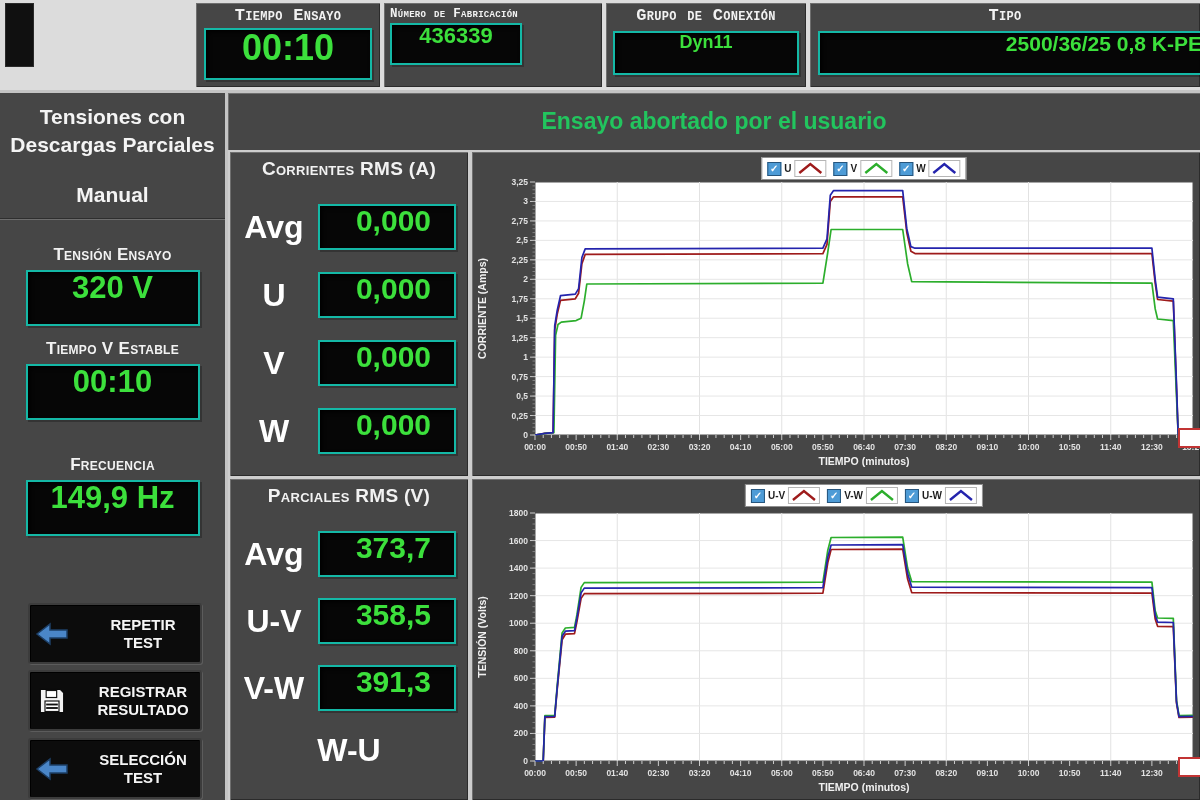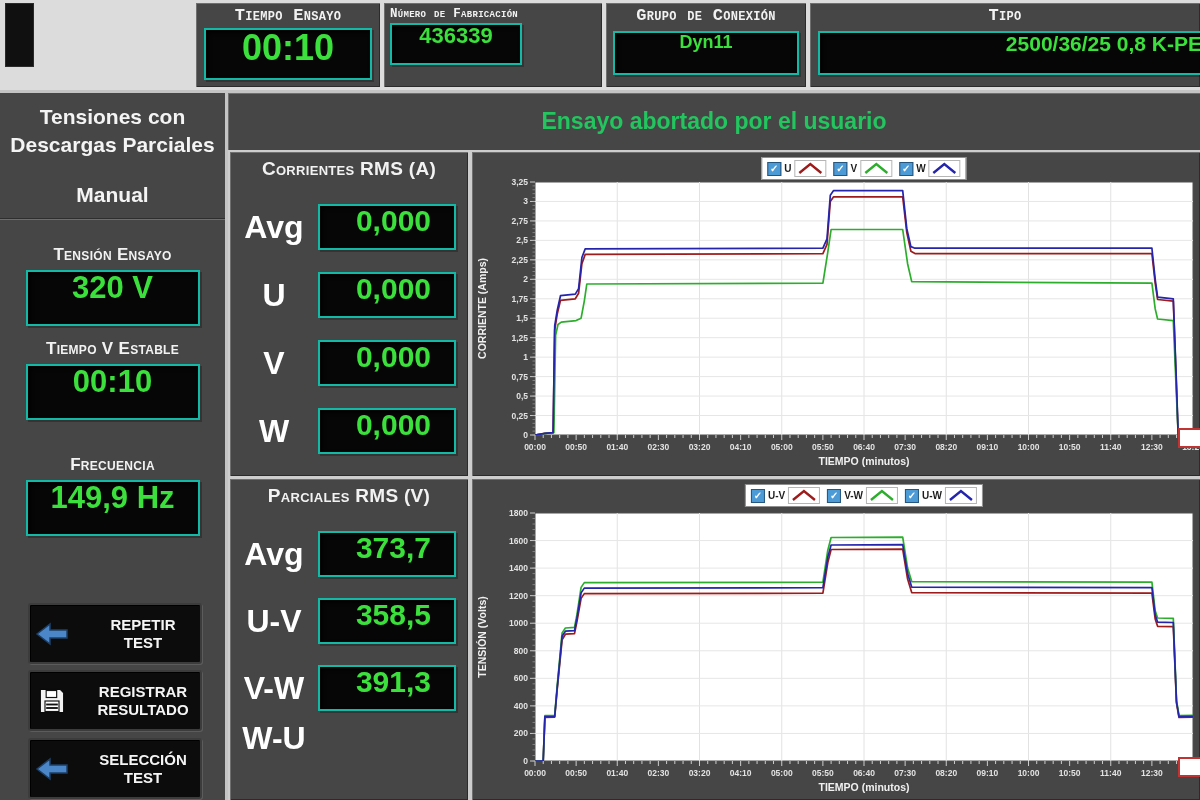--- a/index.html
+++ b/index.html
@@ -76,21 +76,21 @@
   #vp-0{top:152px;height:324px;}
   #vp-1{top:479px;height:321px;}
   .vp-title{display:block;text-align:center;font-size:19px;margin-top:6px;}
   .vrow{position:absolute;left:0;width:100%;height:46px;display:flex;align-items:center;}
   .vrow .vlabel{width:88px;text-align:center;color:#fff;font-weight:bold;font-size:32px;}
   .vrow .led{width:138px;height:46px;justify-content:flex-end;padding-right:23px;box-sizing:border-box;}
   .vrow .led span{font-size:30px;}
   #vp-0 .vrow:nth-of-type(1){top:52px;}  #vp-0 .vrow:nth-of-type(2){top:120px;}
   #vp-0 .vrow:nth-of-type(3){top:188px;} #vp-0 .vrow:nth-of-type(4){top:256px;}
   #vp-1 .vrow:nth-of-type(1){top:52px;}  #vp-1 .vrow:nth-of-type(2){top:119px;}
-  #vp-1 .vrow:nth-of-type(3){top:186px;} #vp-1 .vrow:nth-of-type(4){top:236px;}
+  #vp-1 .vrow:nth-of-type(3){top:186px;} #vp-1 .vrow:nth-of-type(4){top:253px;flex-direction:column;}
 
   .chart-panel{left:472px;width:728px;}
   #chart-0{top:152px;height:324px;}
   #chart-1{top:479px;height:321px;}
   .legend{
     position:absolute;left:392px;top:5px;transform:translateX(-50%);
     background:#fff;border:1px solid #8f8f8f;padding:2px 5px;
     display:flex;align-items:center;gap:7px;white-space:nowrap;
   }
   .leg-item{display:flex;align-items:center;gap:3px;}

